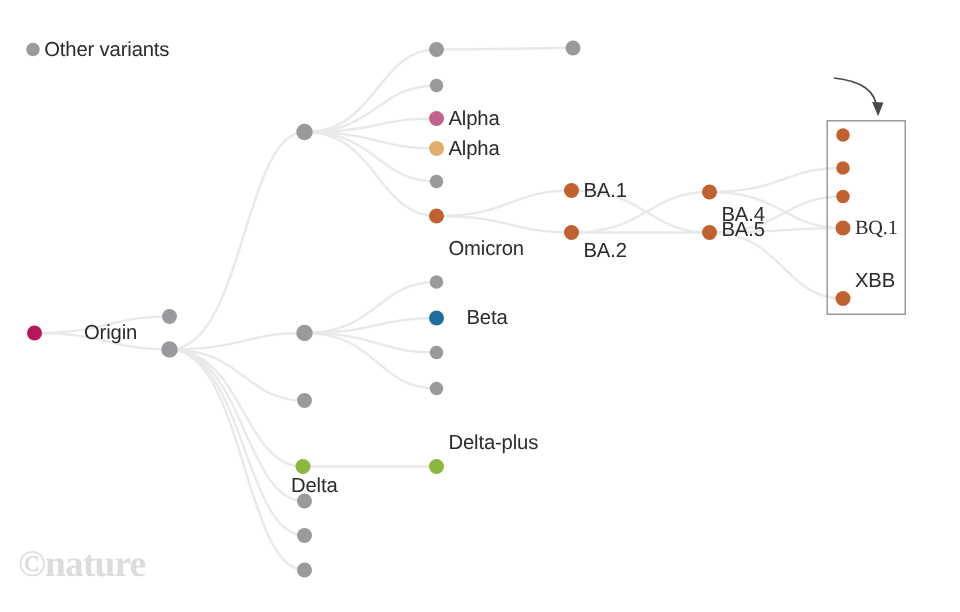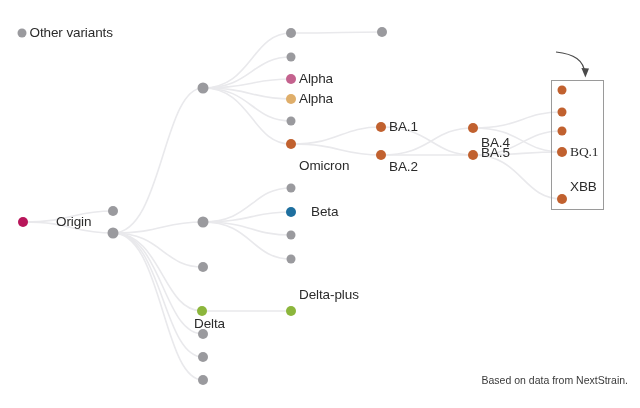--- a/index.html
+++ b/index.html
@@ -142,16 +142,16 @@
       <div class="node-label" style="left: 299px; top: 288px;">Delta-plus</div>
       <div class="node-label" style="left: 389px; top: 120px;">BA.1</div>
       <div class="node-label" style="left: 389px; top: 160px;">BA.2</div>
       <div class="node-label" style="left: 481px; top: 136px;">BA.4</div>
       <div class="node-label" style="left: 481px; top: 146px;">BA.5</div>
       <div class="node-label" style="left: 570px; top: 145px; font-family: Liberation Serif, serif;">BQ.1</div>
       <div class="node-label" style="left: 570px; top: 180px;">XBB</div>
     </div>
 
 
-  <div class="credit" style="right:12px;bottom:22px;">Based on data from NextStrain.</div>
 
+  <div class="logo" style="left:12px;bottom:17px;">©nature</div>
 
 </div>
 
 </body></html>

